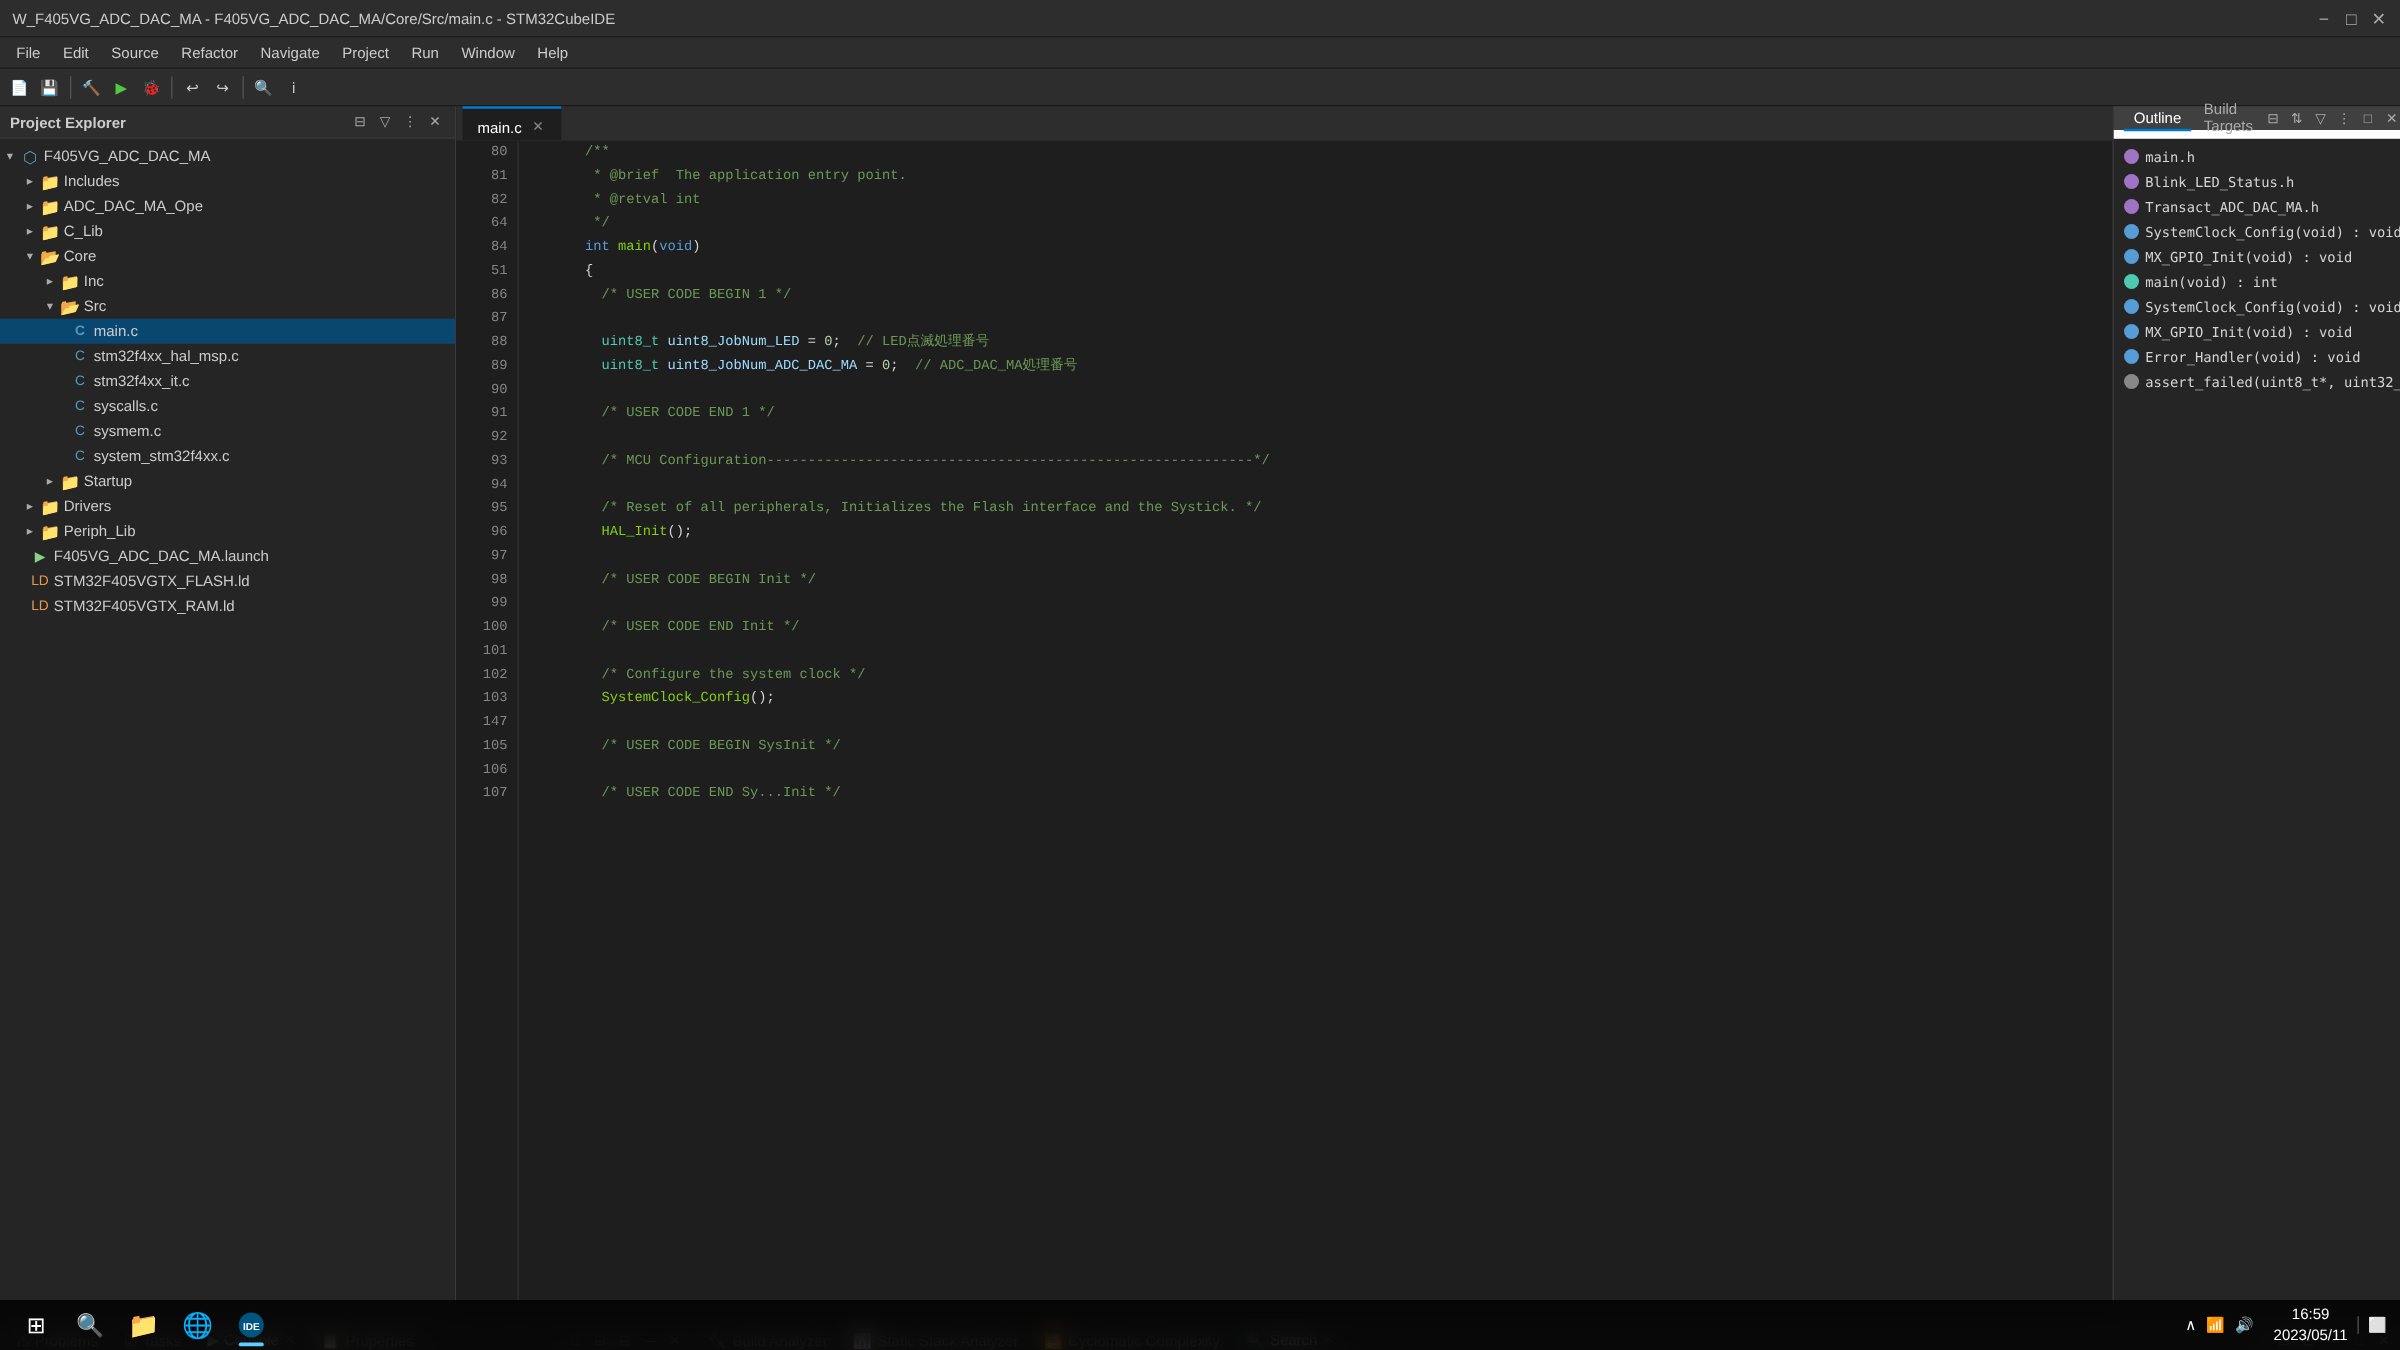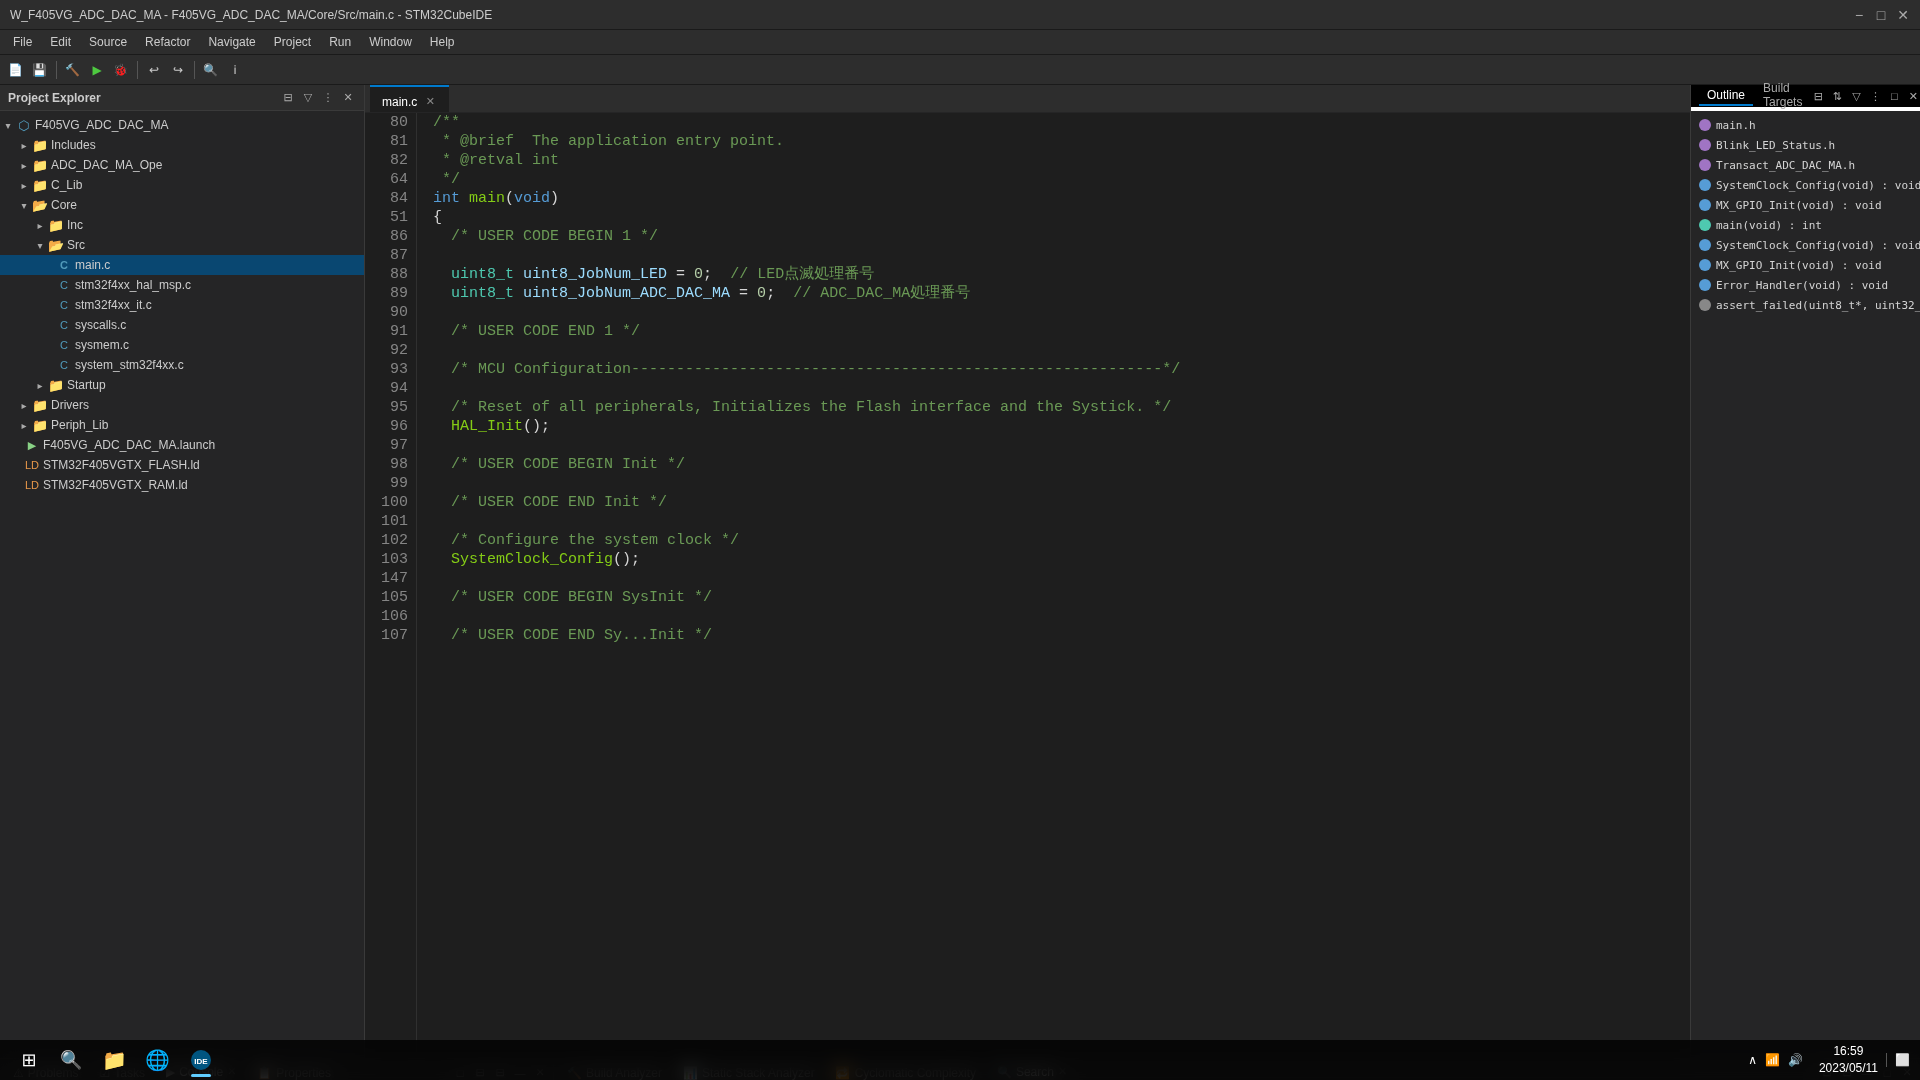--- a/index.html
+++ b/index.html
@@ -214,22 +214,23 @@
       font-size: 11px;
       color: #888;
     }
 
     
     #code-editor {
       flex: 1;
       display: flex;
       overflow: hidden;
       font-family: 'Consolas', 'Courier New', monospace;
-      font-size: 15px;
+      font-size: 11px;
       line-height: 19px;
+      gap: 37px;
     }
     #line-numbers {
       background: #1e1e1e;
       color: #858585;
       padding: 0 8px 0 16px;
       text-align: right;
       user-select: none;
       min-width: 50px;
       overflow: hidden;
       border-right: 1px solid #303030;
@@ -255,26 +256,26 @@
     
     #right-panel {
       width: 230px;
       background: #252526;
       border-left: 1px solid #3a3a3a;
       display: flex;
       flex-direction: column;
       flex-shrink: 0;
     }
     #outline-header {
-      background: #000000;
+      background: #404040;
       padding: 4px 8px;
       display: flex;
       align-items: center;
       justify-content: space-between;
-      border-bottom: 4px solid #ffffff;
+      border-bottom: 7px solid #ffffff;
       height: 26px;
     }
     .outline-tabs {
       display: flex;
       gap: 2px;
       align-items: center;
     }
     .outline-tab {
       padding: 2px 8px;
       cursor: pointer;

